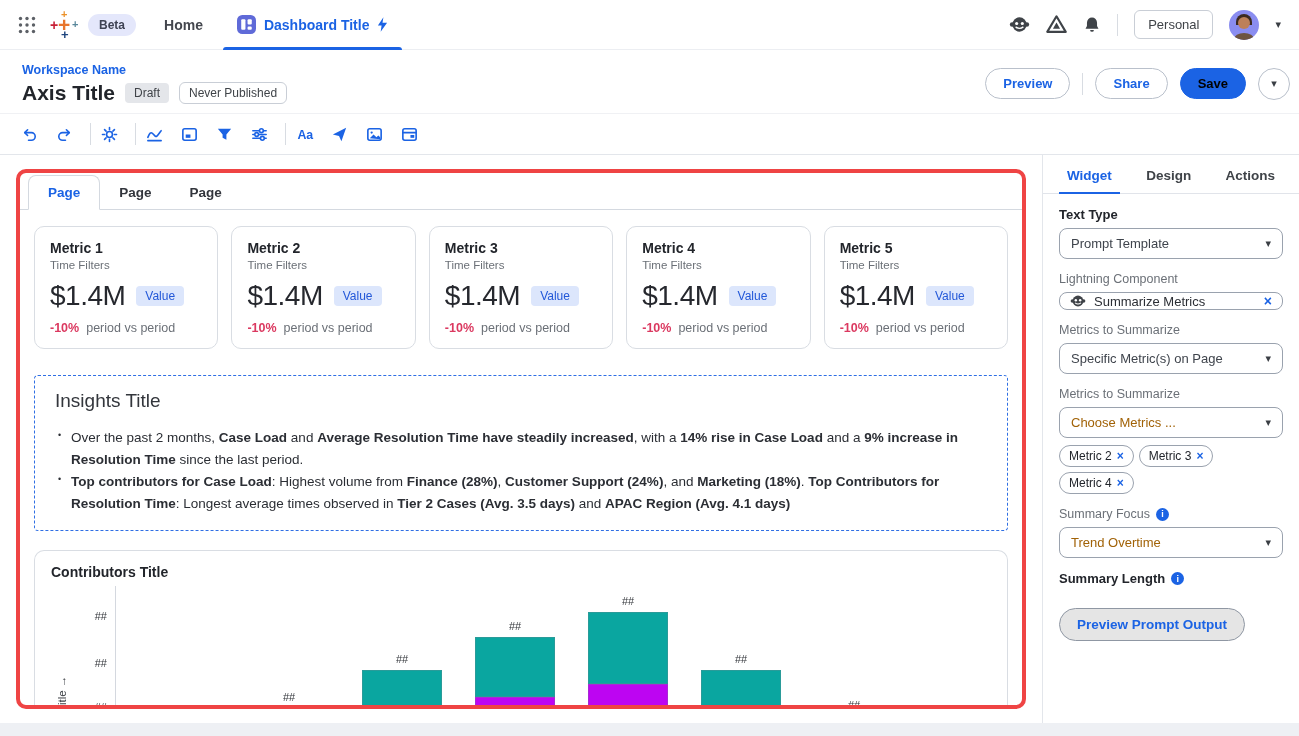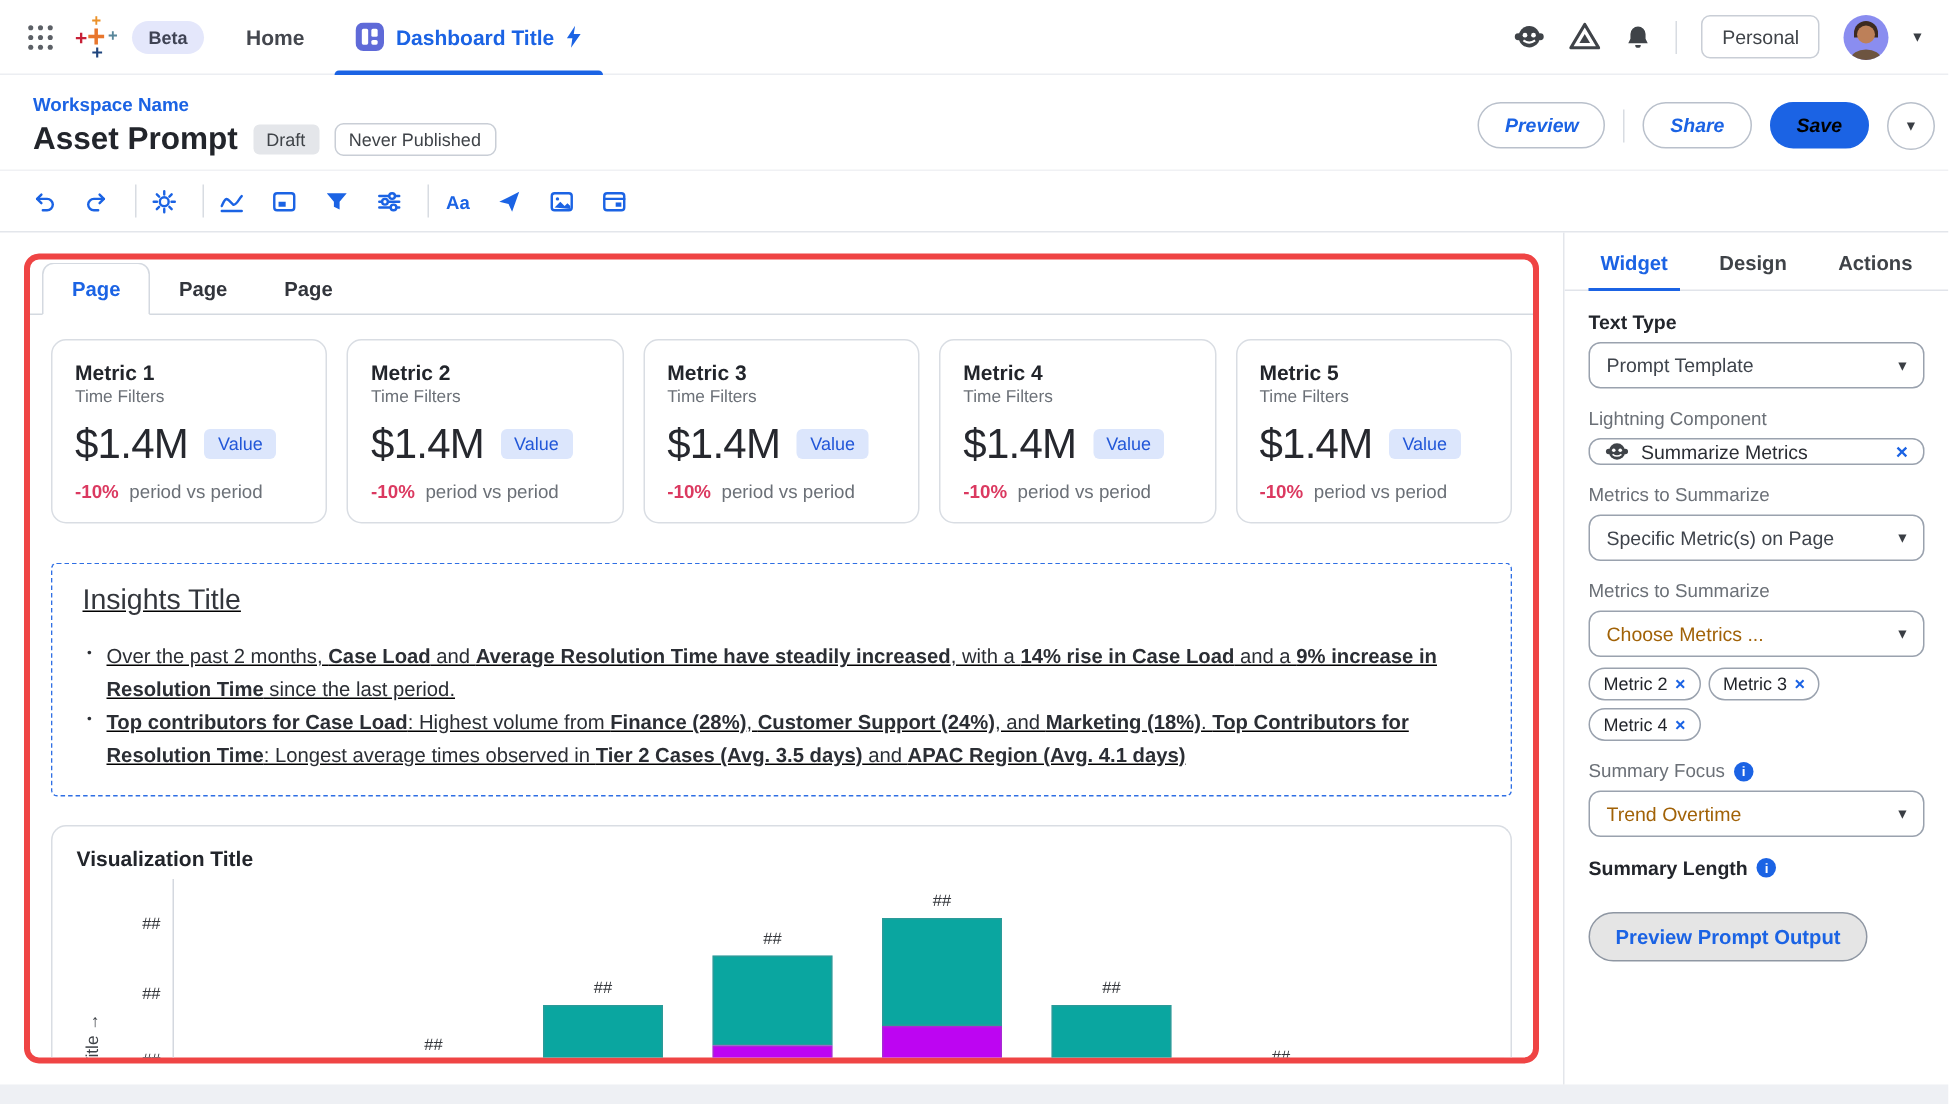--- a/index.html
+++ b/index.html
@@ -34,21 +34,21 @@
   .av-body{position:absolute; bottom:-5px; left:5px; width:20px; height:12px; border-radius:50% 50% 0 0; background:#6d5440;}
   .caret{font-size:11px; color:#3a3e44;}
   
   .header{height:64px; display:flex; align-items:center; justify-content:space-between; padding:4px 9px 0 22px; border-bottom:1px solid #f0f1f4;}
   .ws-link{color:var(--accent); font-size:12.5px; font-weight:600; cursor:pointer; display:block; margin-bottom:4px;}
   .title-row{display:flex; align-items:center; gap:10px;}
   .asset-title{font-size:21px; font-weight:600; color:var(--txt);}
   .badge-draft{background:#e4e6ea; color:#3f4348; font-size:12px; border-radius:4px; padding:3px 9px;}
   .badge-pub{border:1px solid #c9ced6; color:#3f4348; font-size:12px; border-radius:6px; padding:3px 9px; background:#fff;}
   .hdr-actions{display:flex; align-items:center; gap:12px;}
-  .pill-btn{border:1px solid #b9c0cb; background:#fff; color:var(--accent); font-weight:700; font-size:13px; border-radius:999px; padding:7px 17px; font-family:inherit; cursor:pointer;font-style:italic;}
+  .pill-btn{border:1px solid #b9c0cb; background:#fff; color:var(--accent); font-weight:700; font-size:13px; border-radius:999px; padding:7px 17px; font-family:inherit; cursor:pointer;}
   .pill-btn.primary{background:var(--accent); color:#000000; border-color:var(--accent);}
   .circle-btn{width:32px; height:32px; border-radius:50%; border:1px solid #b9c0cb; background:#fff; display:flex; align-items:center; justify-content:center; cursor:pointer;}
   
   .toolbar{height:40px; display:flex; align-items:center; gap:9px; padding:0 20px;}
   .tool{width:26px; height:26px; display:flex; align-items:center; justify-content:flex-start; border:none; background:none; cursor:pointer; color:var(--accent);}
   .tool svg{display:block;}
   
   .main{display:flex; height:569px; border-top:1px solid #e3e6eb;}
   .content{flex:1; padding:14px 16px; min-width:0;}
   .content-card{height:100%; border:4px solid #ef4444; border-radius:10px; display:flex; flex-direction:column; background:#fff;}
@@ -61,21 +61,21 @@
   .mcard{flex:1; border:1px solid #d9dde3; border-radius:10px; padding:13px 15px; background:#fff;}
   .mtitle{font-size:14px; font-weight:700; color:var(--txt);}
   .msub{font-size:11.5px; color:var(--gray); margin-top:3px;}
   .mval-row{display:flex; align-items:center; margin-top:9px;}
   .mval{font-size:28px; color:#26282e; letter-spacing:-0.5px;}
   .mbadge{background:#dce6fc; color:#2257d8; font-size:12px; border-radius:4px; padding:3px 9px; margin-left:11px;}
   .mdelta-row{display:flex; align-items:center; gap:7px; margin-top:9px; font-size:12.5px;}
   .mdelta{color:var(--negative); font-weight:700;}
   .mcap{color:var(--gray);}
   
-  .insights{border:1.5px dashed #2f6fe4; border-radius:4px; padding:14px 20px 16px 20px; margin-top:26px;text-decoration:underline;}
+  .insights{border:1.5px dashed #2f6fe4; border-radius:4px; padding:14px 20px 16px 20px; margin-top:26px;}
   .ins-title{font-size:19px; font-weight:400; color:#33363c;}
   .ins-list{list-style:none; margin-top:15px;}
   .ins-list li{position:relative; padding-left:16px; font-size:13.5px; color:#2b2e34; line-height:1.62;}
   .ins-list li::before{content:'•'; position:absolute; left:3px; top:1px; font-size:9px; color:#2b2e34;}
   .seg.b{font-weight:700;}
   
   .viz-card{margin-top:19px; border:1px solid #d9dde3; border-radius:10px 10px 0 0; border-bottom:none; padding:13px 16px 0 16px; height:164px; overflow:hidden; position:relative;}
   .viz-title{font-size:14px; font-weight:700; color:var(--txt);}
   .plot{position:relative; margin-left:64px; margin-top:6px; height:126px;}
   .plot::before{content:''; position:absolute; left:0; top:0; width:1px; height:220px; background:#d4d8df;}
@@ -186,21 +186,21 @@
       <span class="av-body"></span>
     </span>
     <span class="caret">▾</span>
   </div>
 </nav>
 
 <header class="header">
   <div>
     <a class="ws-link">Workspace Name</a>
     <div class="title-row">
-      <span class="asset-title">Asset Prompt</span>
+      <span class="asset-title">Axis Title</span>
       <span class="badge-draft">Draft</span>
       <span class="badge-pub">Never Published</span>
     </div>
   </div>
   <div class="hdr-actions">
     <button class="pill-btn">Preview</button>
     <span class="vdiv"></span>
     <button class="pill-btn">Share</button>
     <button class="pill-btn primary">Save</button>
     <button class="circle-btn">
@@ -356,21 +356,21 @@
 
         <div class="insights">
           <div class="ins-title">Insights Title</div>
           <ul class="ins-list">
               <li><span class="seg">Over the past 2 months, </span><span class="seg b">Case Load</span><span class="seg"> and </span><span class="seg b">Average Resolution Time have steadily increased</span><span class="seg">, with a </span><span class="seg b">14% rise in Case Load</span><span class="seg"> and a </span><span class="seg b">9% increase in Resolution Time</span><span class="seg"> since the last period.</span></li>
               <li><span class="seg b">Top contributors for Case Load</span><span class="seg">: Highest volume from </span><span class="seg b">Finance (28%)</span><span class="seg">, </span><span class="seg b">Customer Support (24%)</span><span class="seg">, and </span><span class="seg b">Marketing (18%)</span><span class="seg">. </span><span class="seg b">Top Contributors for Resolution Time</span><span class="seg">: Longest average times observed in </span><span class="seg b">Tier 2 Cases (Avg. 3.5 days)</span><span class="seg"> and </span><span class="seg b">APAC Region (Avg. 4.1 days)</span></li>
             </ul>
         </div>
 
         <div class="viz-card">
-          <div class="viz-title">Visualization Title</div>
+          <div class="viz-title">Contributors Title</div>
           <div class="plot">
             <span class="ylab">Axis Title →</span>
           <span class="ytick" style="top: 24px;">##</span>
               <span class="ytick" style="top: 71px;">##</span>
               <span class="ytick" style="top: 115px;">##</span>
               <div class="bar" style="left: 134px; width: 80px; top: 122px; height: 48px;">
                 <div class="bseg" style="height: 18px; background: rgb(10, 166, 160); flex: 0 0 auto;"></div>
               </div>
               <span class="blabel" style="left: 134px; top: 105px;">##</span>
               <div class="bar" style="left: 247px; width: 80px; top: 84px; height: 86px;">

